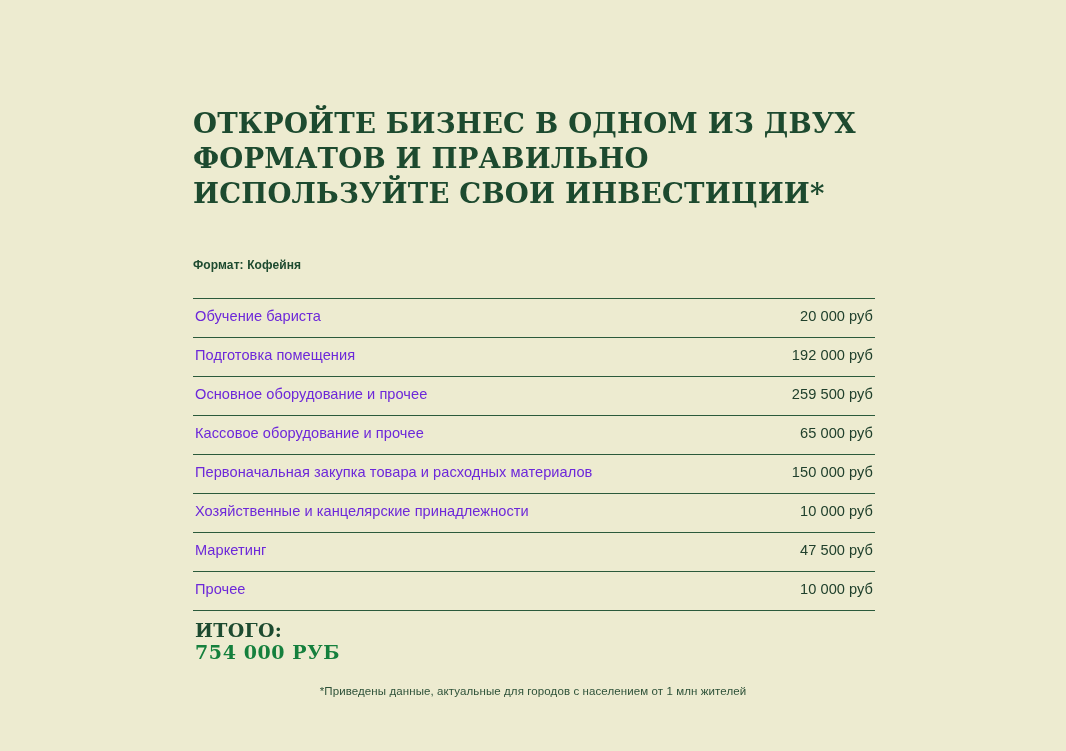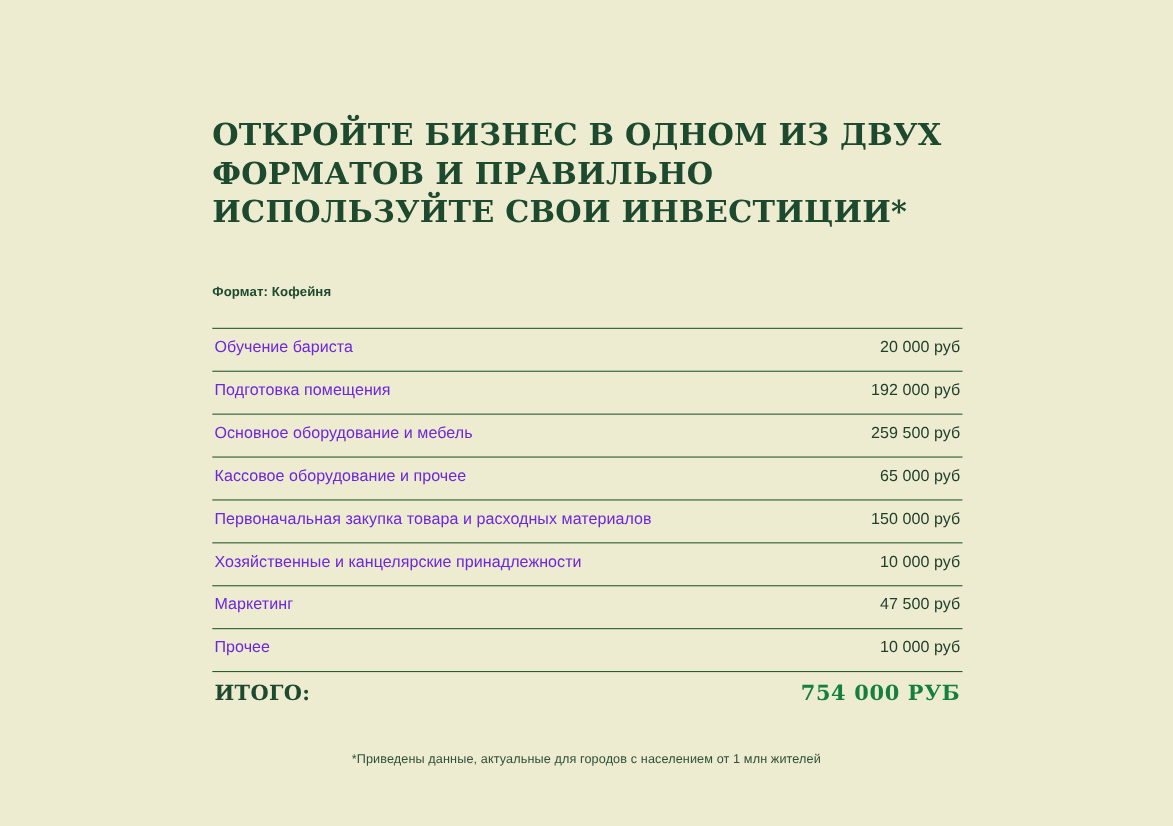--- a/index.html
+++ b/index.html
@@ -67,20 +67,21 @@
     font-size: 14.6px;
     color: #20402c;
     letter-spacing: 0.05px;
     text-align: left;
     white-space: nowrap;
   }
   .row.total {
     border-top: 1.6px solid #2b5a3b;
     padding-top: 8px;
     padding-bottom: 4px;
+    flex-direction: column;
   }
   .row.total .label {
     font-family: "DejaVu Serif", serif;
     font-weight: bold;
     font-size: 19px;
     color: #1d4a2f;
     letter-spacing: 0.3px;
   }
   .row.total .value {
     font-family: "DejaVu Serif", serif;
@@ -116,21 +117,21 @@
         <span class="label">Обучение бариста</span>
         <span class="value">20 000 руб</span>
       </div>
 
       <div class="row">
         <span class="label">Подготовка помещения</span>
         <span class="value">192 000 руб</span>
       </div>
 
       <div class="row">
-        <span class="label">Основное оборудование и мебель</span>
+        <span class="label">Основное оборудование и прочее</span>
         <span class="value">259 500 руб</span>
       </div>
 
       <div class="row">
         <span class="label">Кассовое оборудование и прочее</span>
         <span class="value">65 000 руб</span>
       </div>
 
       <div class="row">
         <span class="label">Первоначальная закупка товара и расходных материалов</span>

